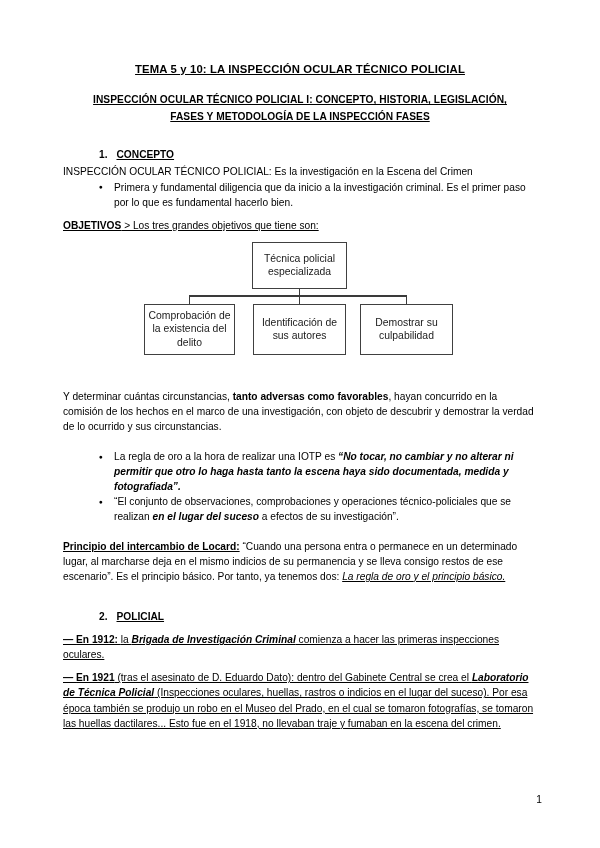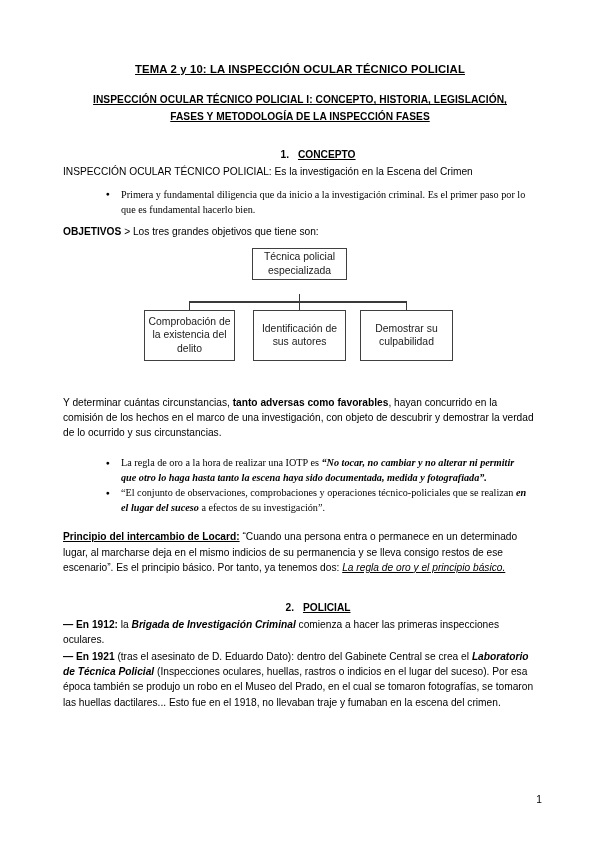--- a/index.html
+++ b/index.html
@@ -52,49 +52,47 @@
   }
   .doc-subtitle span { text-decoration: underline; }
 
   
   .section-heading {
     font-size: 10.2px;
     font-weight: bold;
     margin: 0 0 2px 0;
     padding-left: 36px;
     line-height: 1.5;
-    text-align: center;
   }
   .section-heading .num { font-weight: bold; }
   .section-heading .txt {
     text-decoration: underline;
     margin-left: 9px;
   }
 
   
   p.body-text {
     font-size: 10.2px;
     line-height: 1.48;
     margin: 0 0 0 0;
     text-align: left;
   }
   p.gap-before { margin-top: 14px; }
-  p.gap-before-lg { margin-top: 2px; }
+  p.gap-before-lg { margin-top: 8px; text-decoration: underline; }
 
   b, strong { font-weight: bold; }
   .bi { font-weight: bold; font-style: italic; }
   .biu { font-weight: bold; text-decoration: underline; }
   .iu { font-style: italic; text-decoration: underline; margin-top: 13px; }
 
   
   ul.bullets {
     list-style: none;
-    margin: 7px;
+    margin: 0;
     padding: 0;
-    font-family: Liberation Serif, serif;
   }
   ul.bullets > li {
     position: relative;
     font-size: 10.2px;
     line-height: 1.48;
     padding-left: 51px;
     margin: 0;
   }
   ul.bullets > li::before {
     content: "\25CF";
@@ -124,21 +122,21 @@
     text-align: center;
     font-size: 10.4px;
     line-height: 1.32;
     color: #1a1a1a;
     padding: 2px 3px;
   }
   .dbox-root {
     left: 189px;
     top: 0px;
     width: 95px;
-    height: 32px;
+    height: 47px;
   }
   .dbox-c1 {
     left: 81px;
     top: 62px;
     width: 91px;
     height: 51px;
   }
   .dbox-c2 {
     left: 190px;
     top: 62px;
@@ -170,21 +168,21 @@
     line-height: 1;
     color: #000;
   }
 </style>
 </head>
 <body>
 
 <div class="page">
   <div class="content">
 
-    <h1 class="doc-title"><span>TEMA 2 y 10: LA INSPECCIÓN OCULAR TÉCNICO POLICIAL</span></h1>
+    <h1 class="doc-title"><span>TEMA 5 y 10: LA INSPECCIÓN OCULAR TÉCNICO POLICIAL</span></h1>
 
     <h2 class="doc-subtitle">
       <span>INSPECCIÓN OCULAR TÉCNICO POLICIAL I: CONCEPTO, HISTORIA, LEGISLACIÓN,</span><br>
       <span>FASES Y METODOLOGÍA DE LA INSPECCIÓN FASES </span>
     </h2>
 
     <div class="section-heading">
       <span class="num">1.</span><span class="txt">CONCEPTO</span>
     </div>
 

